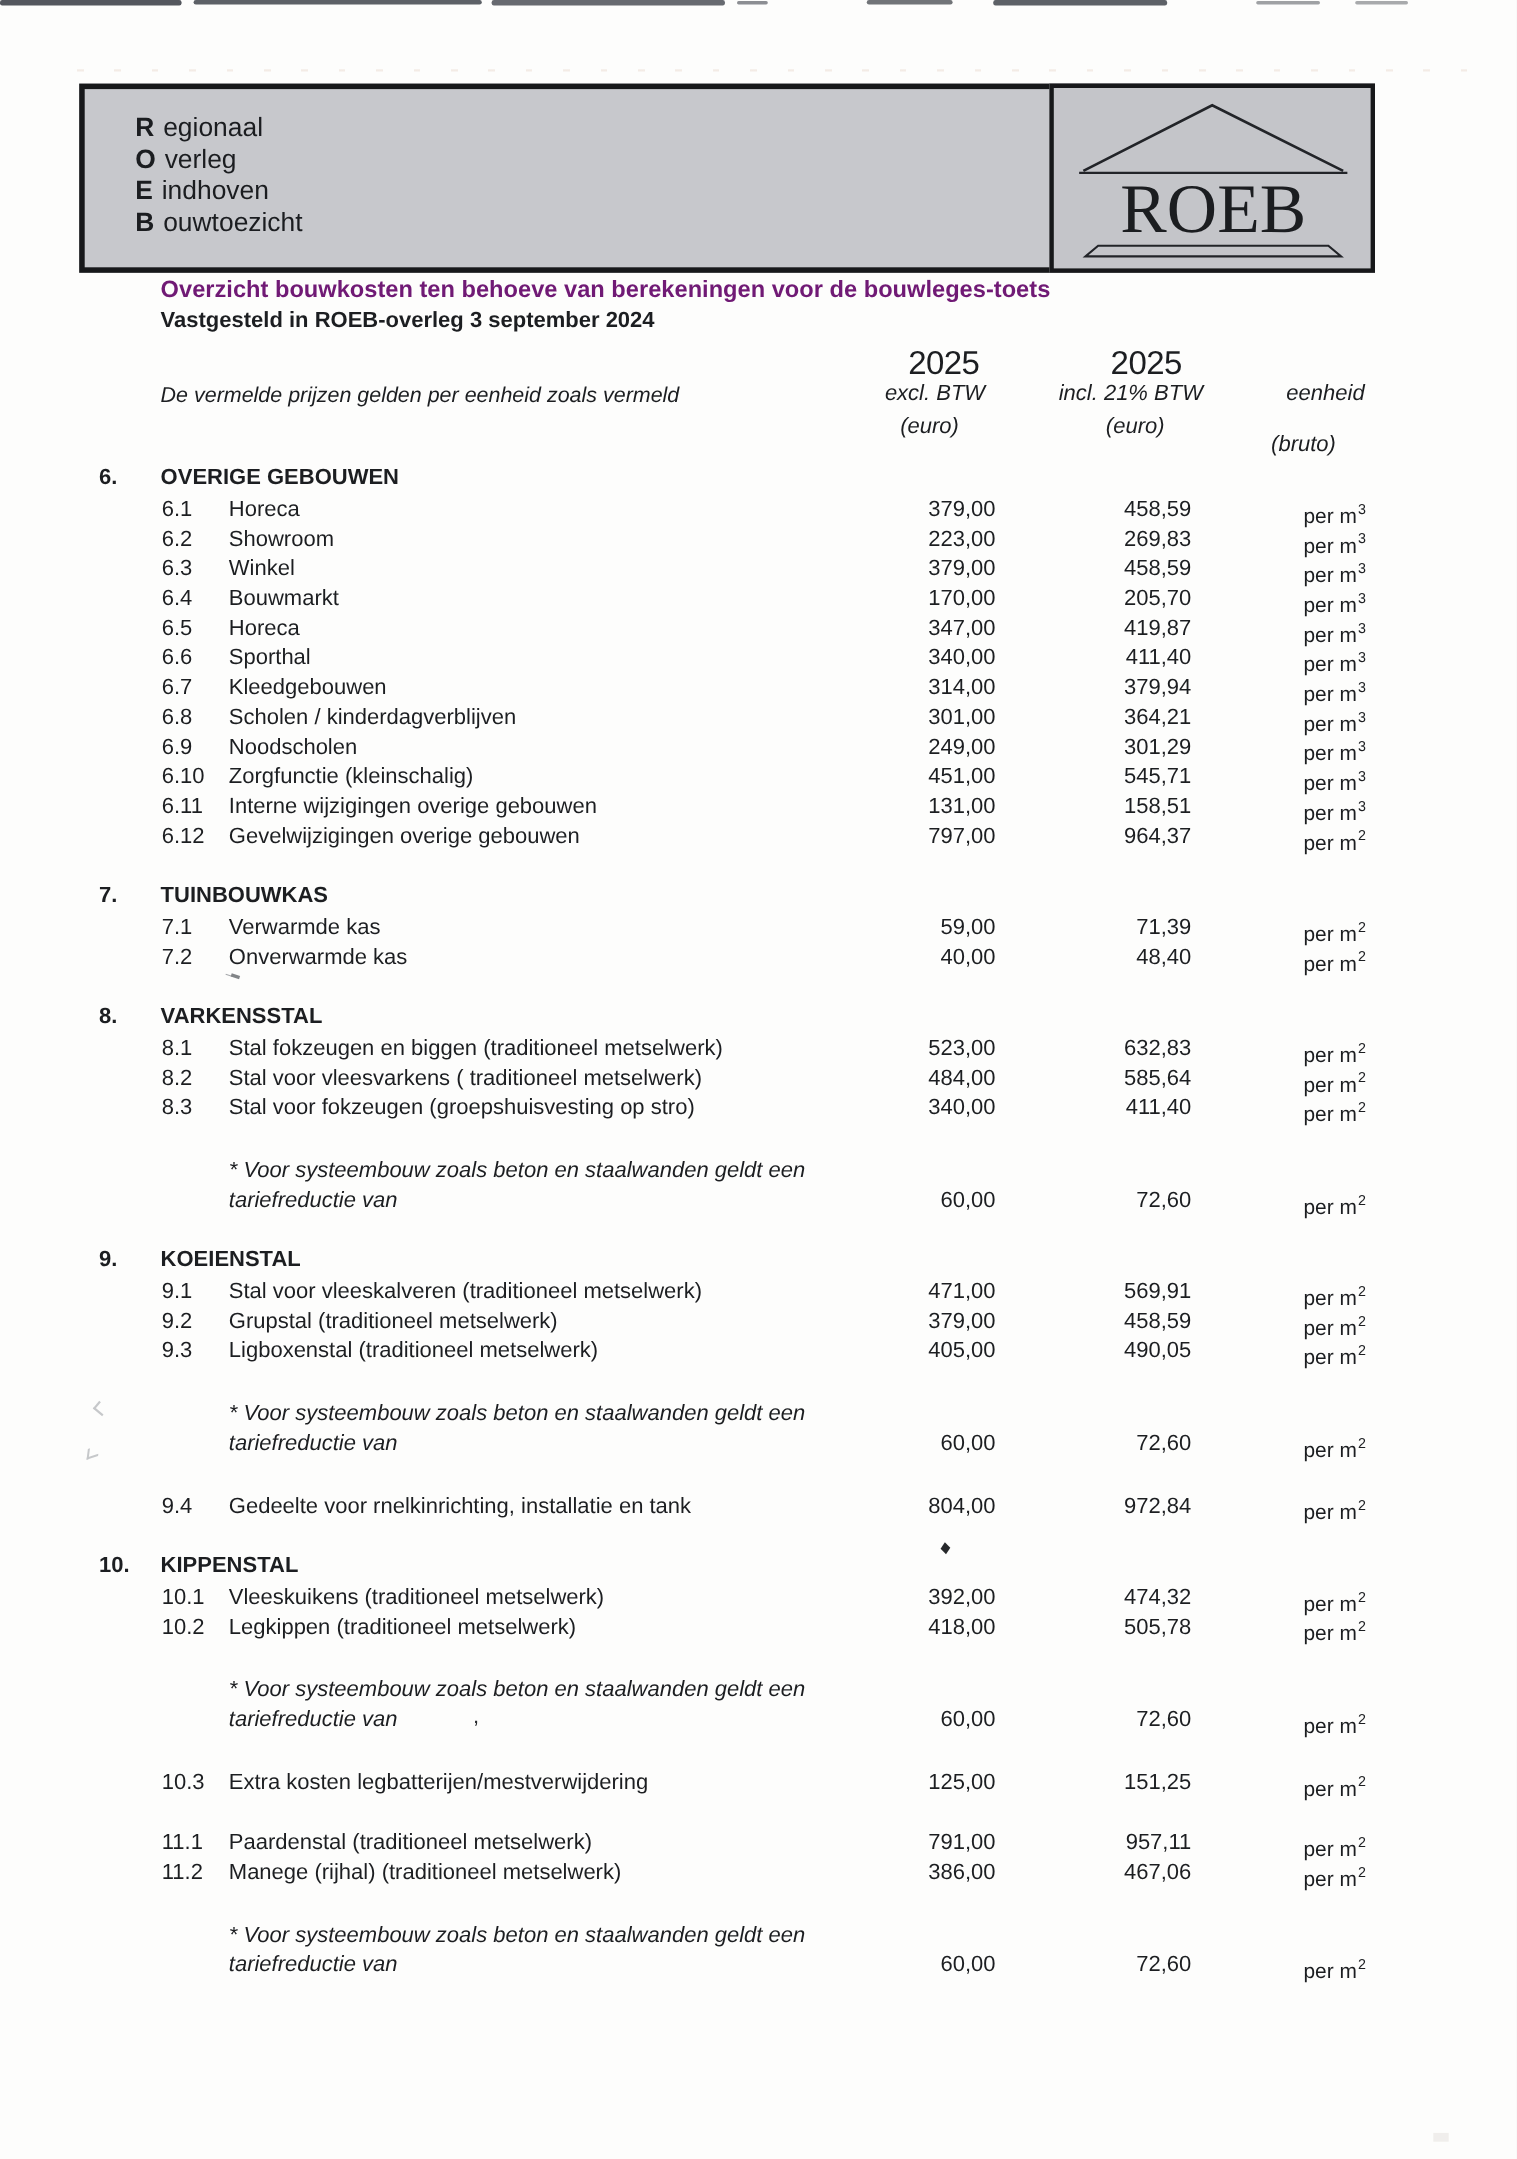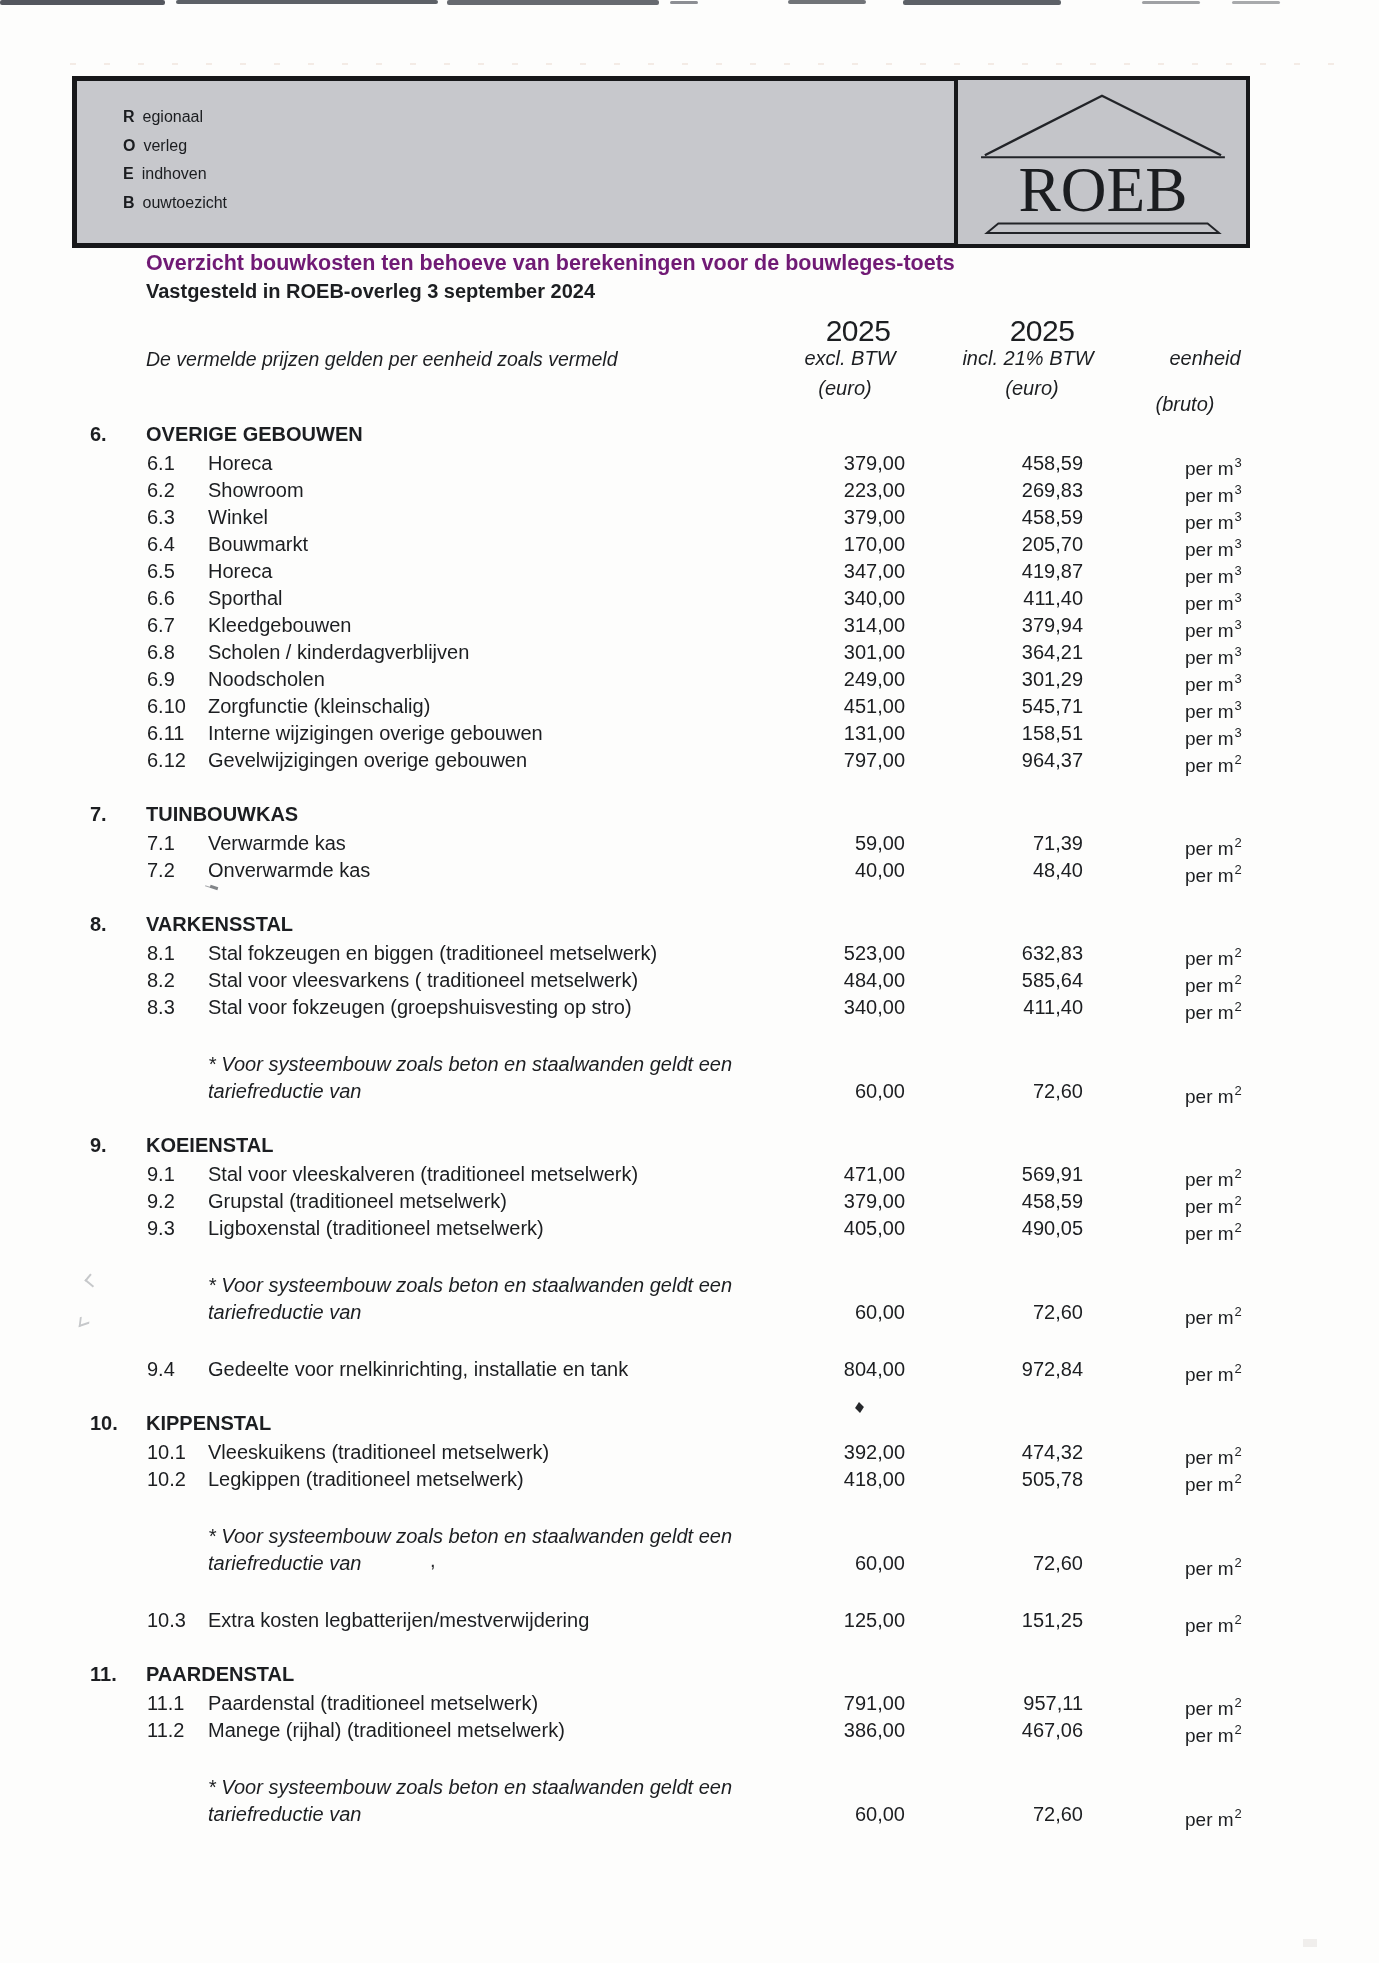--- a/index.html
+++ b/index.html
@@ -24,21 +24,21 @@
   .diamond{position:absolute;left:856px;top:1404px;width:7px;height:7px;background:#26282b;
     transform:rotate(45deg) skewX(12deg);}
   .art-comma{position:absolute;left:430px;top:1549px;font-size:20px;color:#26282b;}
   .bottom-dot{position:absolute;left:1303px;top:1939px;width:14px;height:8px;background:#f0eeec;}
 
   
   .header-box{
     position:absolute;left:72px;top:76px;width:1168px;height:162px;
     background:#c7c8cc;border:5px solid #17181a;
   }
-  .acronym{position:absolute;left:46px;top:22px;font-size:16px;line-height:28.5px;color:#1b1d20;}
+  .acronym{position:absolute;left:46px;top:22px;font-size:24px;line-height:28.5px;color:#1b1d20;}
   .acronym .ini{font-weight:bold;margin-right:8px;}
   .logo-box{
     position:absolute;top:-5px;right:-5px;width:296px;height:calc(100% + 10px);
     background:#c4c5c9;border:4px solid #17181a;box-sizing:border-box;
   }
   .logo-box svg{display:block;width:100%;height:100%;}
 
   .page-title{position:absolute;left:146px;top:251px;font-size:21.5px;font-weight:bold;color:#701a75;}
   .date-line{position:absolute;left:146px;top:280px;font-size:20px;font-weight:bold;}
 
@@ -351,24 +351,20 @@
         <div class="gap"></div>
         <div class="row">
           <span class="code">10.3</span>
           <span class="label">Extra kosten legbatterijen/mestverwijdering</span>
           <span class="excl">125,00</span>
           <span class="incl">151,25</span>
           <span class="unit"><span>per m</span><sup>2</sup></span>
         </div>
       </div>
       <div class="section">
-        <div class="sec-header">
-          <span class="sec-num">11.</span>
-          <span class="sec-title">PAARDENSTAL</span>
-        </div>
         <div class="row">
           <span class="code">11.1</span>
           <span class="label">Paardenstal (traditioneel metselwerk)</span>
           <span class="excl">791,00</span>
           <span class="incl">957,11</span>
           <span class="unit"><span>per m</span><sup>2</sup></span>
         </div>
         <div class="row">
           <span class="code">11.2</span>
           <span class="label">Manege (rijhal) (traditioneel metselwerk)</span>

